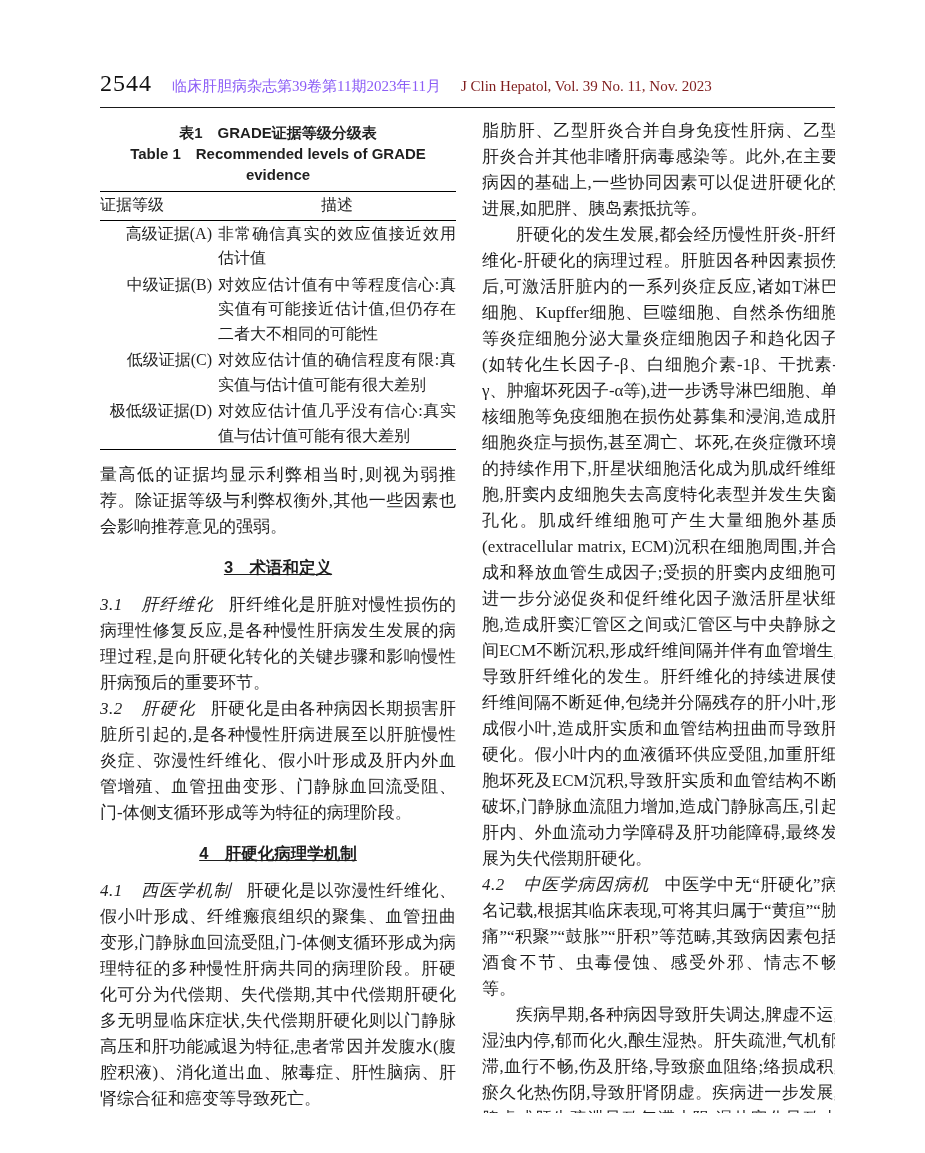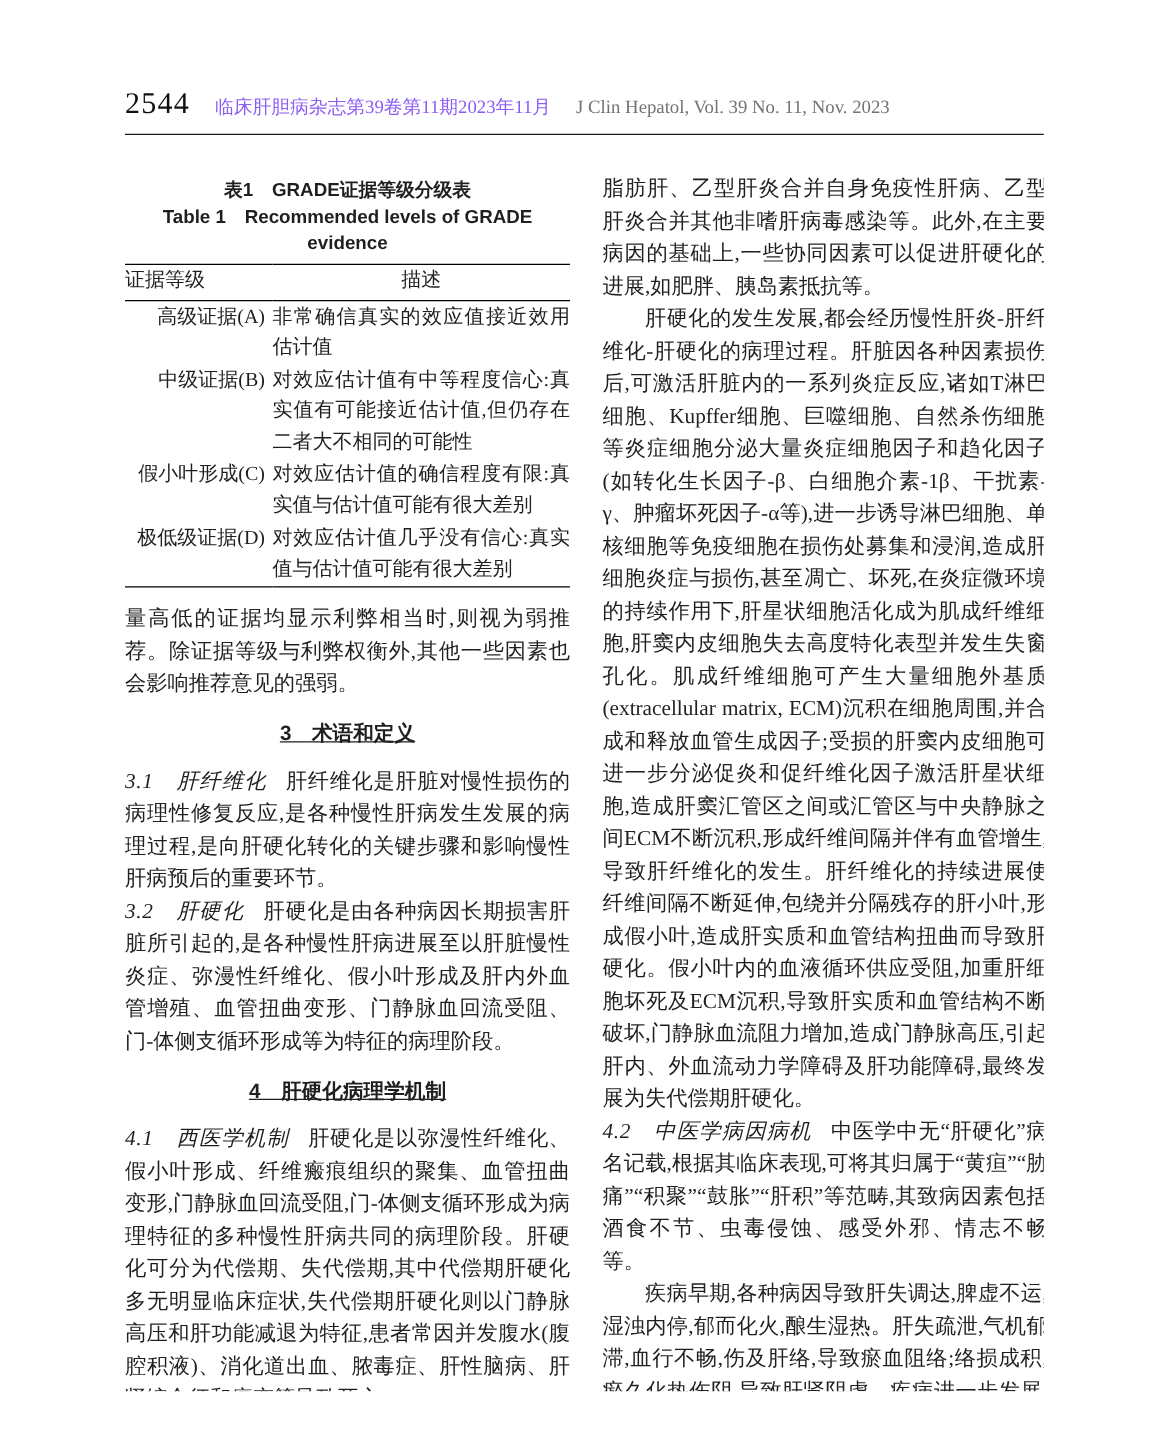--- a/index.html
+++ b/index.html
@@ -13,31 +13,30 @@
   }
   
   .header {
     position:absolute; top:70px; left:100px; right:87px;
     display:flex; align-items:baseline; gap:20px;
     padding-bottom:10px;
     border-bottom:1.5px solid #1a1a1a;
   }
   .pagenum { font-size:24px; letter-spacing:1px; color:#111; }
   .jtitle  { font-size:15px; color:#8b5cf6; }
-  .jtitle-en { font-size:15px; color:#737373; }
+  .jtitle-en { font-size:15px; color:#7f1d1d; }
   
   .columns {
     position:absolute; top:118px; left:100px; right:87px; bottom:40px;
     display:flex; gap:26px; overflow:hidden;
   }
   .col {
     width:356px; flex:0 0 356px;
     font-size:17px; line-height:26px;
     text-align:justify;
-    margin-top:20px;
   }
   .col p { margin:0; }
   .indent { text-indent:2em; }
   .h2 {
     font-family:"Liberation Sans", sans-serif;
     font-weight:700; font-size:16.5px;
     margin:14px 0 12px 0;
     text-align:center;
     text-decoration:underline;
   }
@@ -97,21 +96,21 @@
           <tbody>
             <tr>
               <td class="level">高级证据(A)</td>
               <td>非常确信真实的效应值接近效用估计值</td>
             </tr>
             <tr>
               <td class="level">中级证据(B)</td>
               <td>对效应估计值有中等程度信心:真实值有可能接近估计值,但仍存在二者大不相同的可能性</td>
             </tr>
             <tr>
-              <td class="level">假小叶形成(C)</td>
+              <td class="level">低级证据(C)</td>
               <td>对效应估计值的确信程度有限:真实值与估计值可能有很大差别</td>
             </tr>
             <tr>
               <td class="level">极低级证据(D)</td>
               <td>对效应估计值几乎没有信心:真实值与估计值可能有很大差别</td>
             </tr>
           </tbody>
         </table>
       </div>
 

